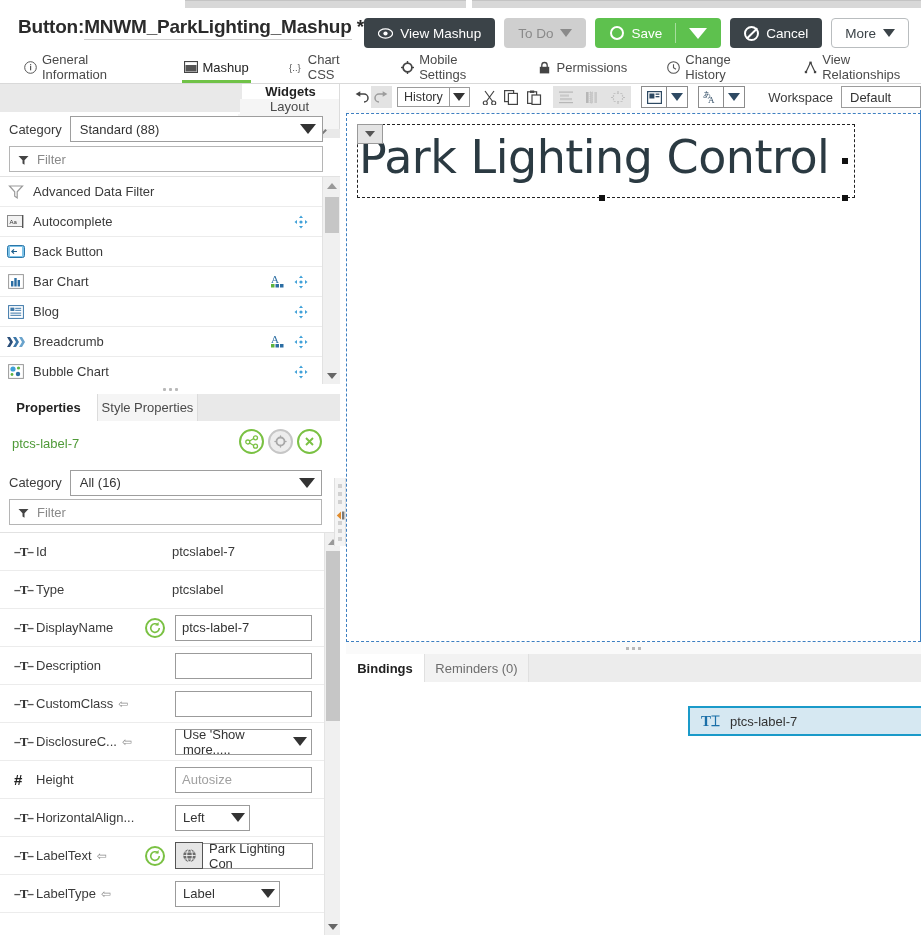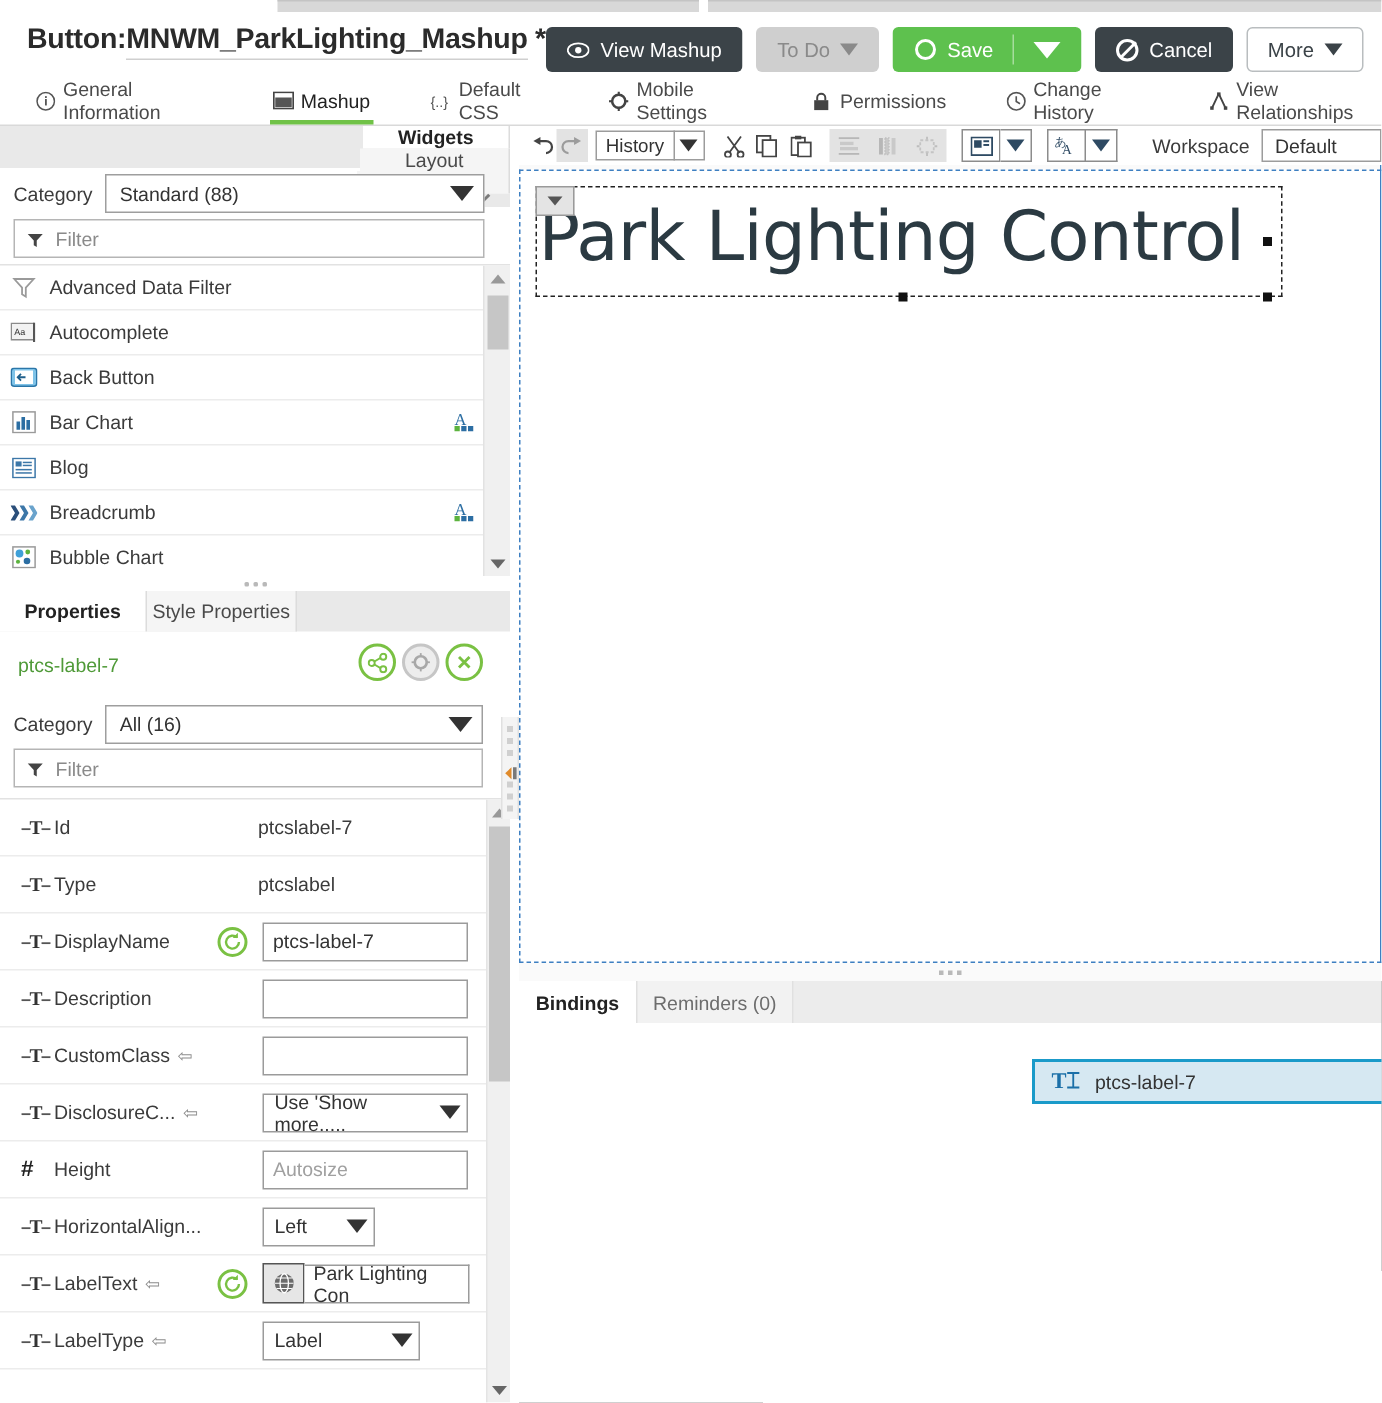--- a/index.html
+++ b/index.html
@@ -143,21 +143,21 @@
     width: 100%; height: 26px; border: 1px solid #b5b5b5; background: #ffffff;
     display: flex; align-items: center; padding: 0 8px; gap: 8px; font-size: 13px; color: #8a8a8a;
   }
   .funnel { width: 11px; height: 11px; }
 
   .widget-list {
     position: absolute; left: 0; top: 92px; width: 340px; height: 208px;
     border-top: 1px solid #e2e2e2; background: #ffffff; overflow: hidden;
   }
   .wrow {
-    height: 30px; display: flex; align-items: center; padding-left: 6px; 
+    height: 30px; display: flex; align-items: center; padding-left: 6px; padding-right: 32px;
     border-bottom: 1px solid #ececec; cursor: pointer; position: relative;
   }
   .wrow .wicon { width: 20px; height: 16px; margin-right: 7px; flex: 0 0 20px; display: flex; align-items: center; justify-content: center; }
   .wrow .wname { font-size: 13px; color: #3b3b3b; flex: 1; }
   .wrow .badge-a { margin-right: 8px; }
   .wrow .mover { width: 14px; height: 14px; }
 
   .wlist-scroll {
     position: absolute; right: 0; top: 0; width: 18px; height: 208px; background: #f0f0f0; border-left: 1px solid #e2e2e2;
   }
@@ -322,21 +322,21 @@
           </svg>
       </span>
       <span>Mashup</span>
     </div>
     <div class="navtab">
       <span class="navicon">
         <svg width="16" height="13" viewBox="0 0 16 13">
             <text x="0" y="10.5" font-family="Liberation Sans" font-size="11" fill="#555">{..}</text>
           </svg>
       </span>
-      <span>Default CSS</span>
+      <span>Chart CSS</span>
     </div>
     <div class="navtab">
       <span class="navicon">
         <svg width="13" height="13" viewBox="0 0 13 13">
             <circle cx="6.5" cy="6.5" r="4.4" fill="none" stroke="#444" stroke-width="1.7"></circle>
             <circle cx="6.5" cy="6.5" r="1.6" fill="#fff"></circle>
             <g fill="#444">
               <rect x="5.8" y="0" width="1.4" height="2.3"></rect>
               <rect x="5.8" y="10.7" width="1.4" height="2.3"></rect>
               <rect x="0" y="5.8" width="2.3" height="1.4"></rect>

